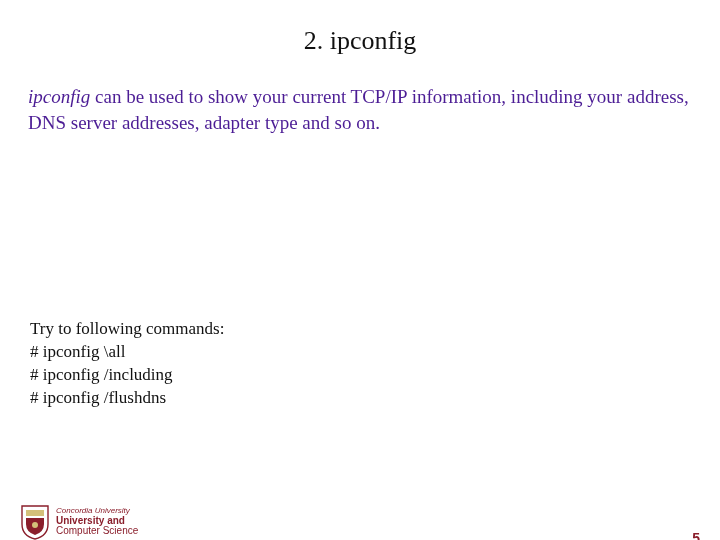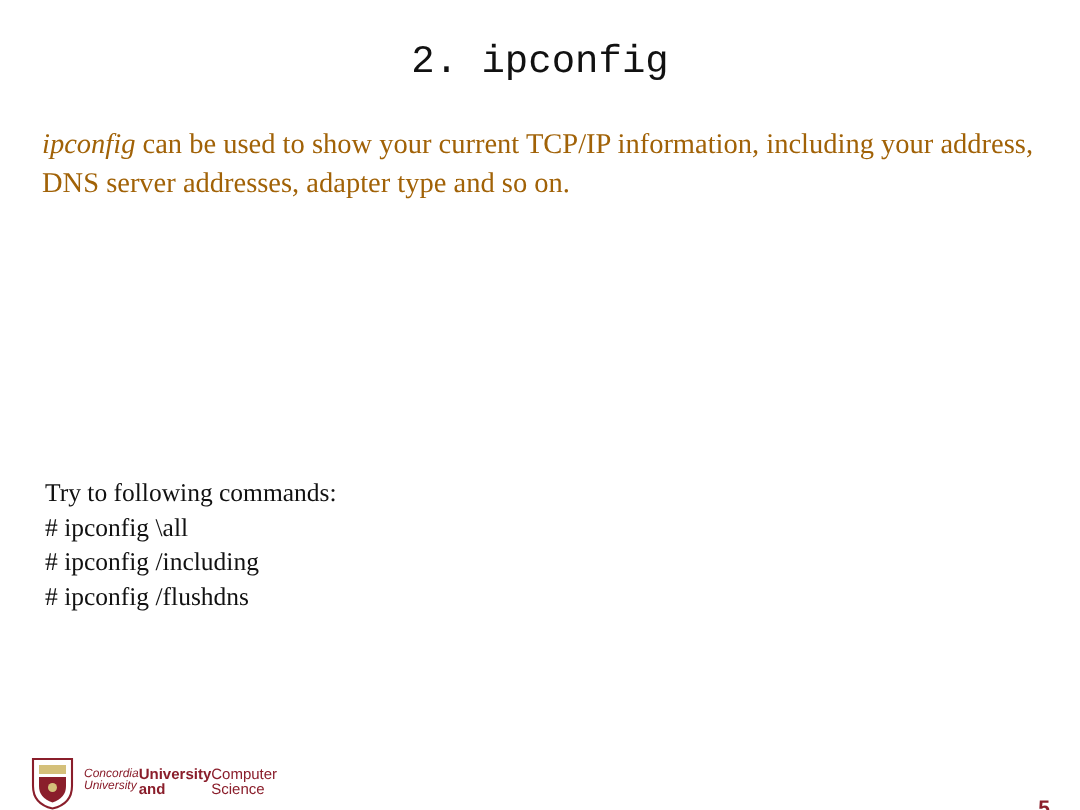--- a/index.html
+++ b/index.html
@@ -1,26 +1,26 @@
 <!DOCTYPE html>
 <html><head>
 <meta charset="utf-8">
 <style>
   * { margin: 0; padding: 0; box-sizing: border-box; }
   html, body { width: 720px; height: 540px; overflow: hidden; font-family: Georgia, 'Times New Roman', serif; background: #fff; }
   .slide { position: relative; width: 720px; height: 540px; }
-  .title { text-align: center; font-size: 26px; font-weight: 400; color: #111; margin-top: 26px; font-family: Liberation Mono, monospace; }
-  .body { margin: 28px 28px 0 28px; font-size: 19px; line-height: 1.35; color: #a16207; }
+  .title { text-align: center; font-size: 26px; font-weight: 400; color: #111; margin-top: 26px; font-family: Liberation Serif, serif; }
+  .body { margin: 28px 28px 0 28px; font-size: 19px; line-height: 1.35; color: #4c1d95; }
   .body .italic { font-style: italic; }
   .commands { position: absolute; left: 30px; top: 292px; font-size: 17px; line-height: 1.35; color: #111; }
   .footer { position: absolute; left: 0; right: 0; bottom: 0; height: 58px; }
   .logo { position: absolute; left: 20px; bottom: 22px; width: 160px; height: 44px; display: flex; align-items: center; gap: 6px; background: #fff; padding-right: 6px; z-index: 2; }
   .logo-shield { width: 30px; height: 36px; position: relative; flex-shrink: 0; }
   .logo-shield svg { width: 100%; height: 100%; display: block; }
-  .logo-text { display: flex; flex-direction: row; line-height: 1.05; font-family: Arial, Helvetica, sans-serif; }
+  .logo-text { display: flex; flex-direction: column; line-height: 1.05; font-family: Arial, Helvetica, sans-serif; }
   .logo-uni { font-size: 8px; color: #8a1e2b; font-style: italic; }
   .logo-fac1 { font-size: 10px; color: #8a1e2b; font-weight: 700; }
   .logo-fac2 { font-size: 10px; color: #8a1e2b; font-weight: 400; }
   .page-num { position: absolute; right: 18px; bottom: 20px; font-family: Arial, Helvetica, sans-serif; font-size: 14px; font-weight: 700; color: #8a1e2b; z-index: 2; background: #fff; padding: 0 2px; }
 </style>
 </head>
 <body>
 
 <div class="slide">
 

